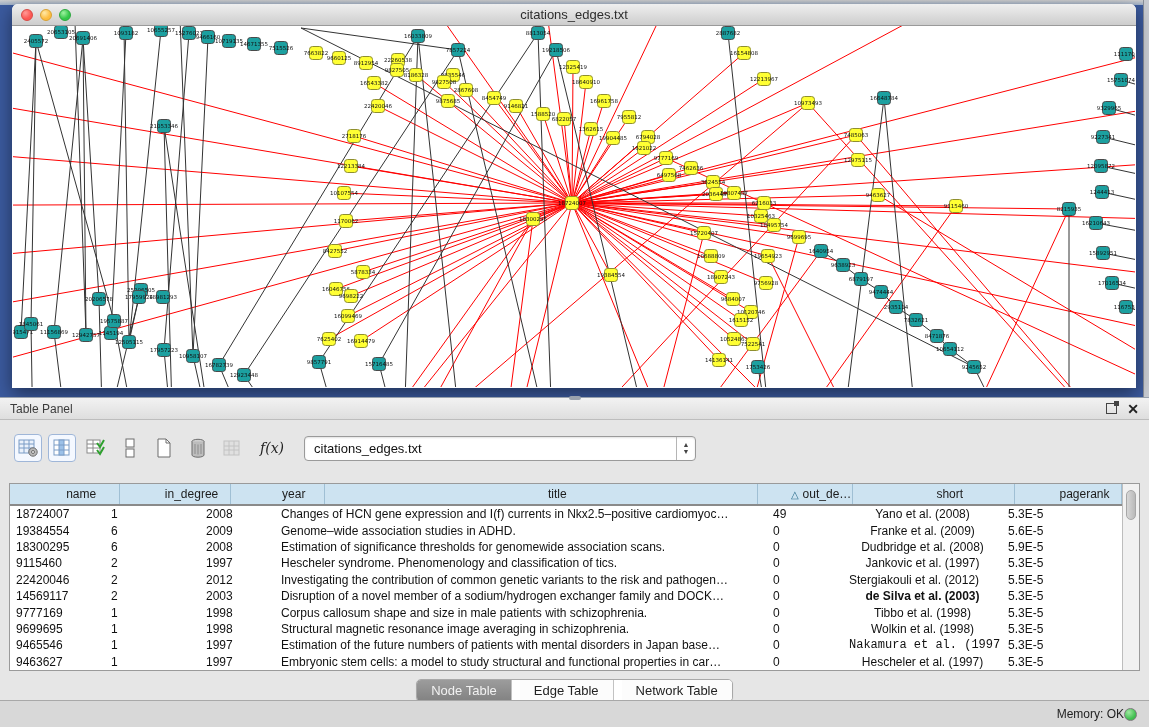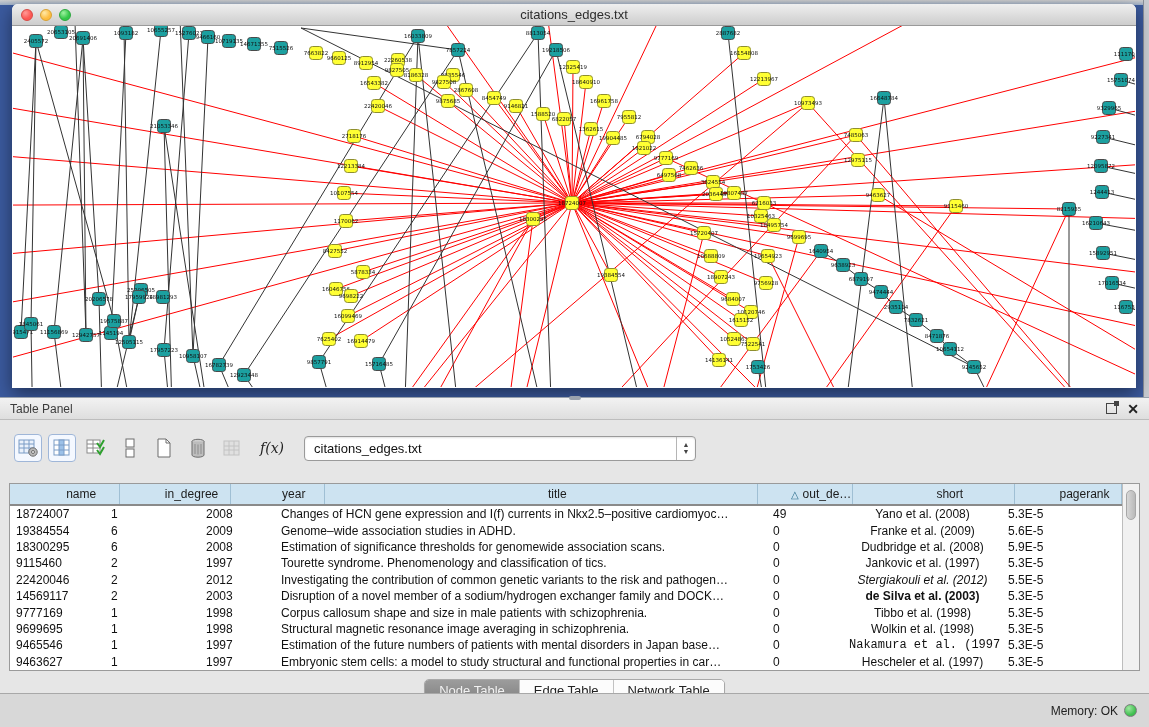--- a/index.html
+++ b/index.html
@@ -55,27 +55,27 @@
     font-size:12px; color:#1c1c1c; border-right:1px solid #9fbfd4; background:#cde3f1;margin-left:33px; }
   .sort-glyph { color:#2e6f8e; font-size:10px; }
   .data-row { display:flex; height:16.4px; align-items:center; background:#fff; }
   .cell { font-size:12px; color:#111; white-space:nowrap; overflow:hidden; padding:0 6px; }
   .vscroll { width:17px; background:#f1f1f1; border-left:1px solid #bdbdbd; position:relative; }
   .vthumb { position:absolute; left:3px; top:6px; width:10px; height:30px; border-radius:5px;
     background:linear-gradient(90deg,#d7d7d7,#b9b9b9); border:1px solid #a7a7a7; }
 
   .tabs-wrap { position:absolute; left:0; right:0; top:282px; display:flex; justify-content:center; }
   .seg { display:flex; border:1px solid #a8a8a8; border-radius:5px; overflow:hidden; background:#fff;
-    box-shadow:0 1px 1px rgba(0,0,0,.15); }
+    box-shadow:0 1px 1px rgba(0,0,0,.15);gap:8px; }
   .seg-btn { padding:3px 14px; font-size:13px; color:#222; background:#fcfcfc; border-right:1px solid #c2c2c2; }
   .seg-btn:last-child { border-right:none; }
   .seg-btn.sel { background:linear-gradient(#9c9c9c,#828282); color:#f2f2f2; }
 
-  .statusbar { position:absolute; left:0; bottom:0; width:100%; height:34px; background:#d8d8d8;
-    border-top:1px solid #a8a8a8; display:flex; align-items:center; justify-content:flex-end; padding-right:12px; gap:6px; }
+  .statusbar { position:absolute; left:0; bottom:0; width:100%; height:27px; background:#d8d8d8;
+    border-top:1px solid #a8a8a8; display:flex; align-items:center; justify-content:flex-end; padding-right:12px; }
   .mem-label { font-size:12px; color:#222; }
   .mem-dot { width:13px; height:13px; border-radius:50%; background:radial-gradient(circle at 35% 30%, #9fe8a0, #3fbf4f 65%); border:1px solid #7a7a7a; }
 </style>
 </head>
 <body>
 
 <div class="desktop"></div>
 <div class="top-strip"></div>
 <div class="right-strip"></div>
 
@@ -626,32 +626,32 @@
             <div class="cell" style="width: 75px; text-align: left;">2008</div>
             <div class="cell" style="width: 492px; text-align: left;">Estimation of significance thresholds for genomewide association scans.</div>
             <div class="cell" style="width: 76px; text-align: left;">0</div>
             <div class="cell" style="width: 159px; text-align: center;">Dudbridge et al. (2008)</div>
             <div class="cell" style="width: 91px; text-align: left;">5.9E-5</div>
           </div>
           <div class="data-row">
             <div class="cell" style="width: 95px; text-align: left;">9115460</div>
             <div class="cell" style="width: 95px; text-align: left;">2</div>
             <div class="cell" style="width: 75px; text-align: left;">1997</div>
-            <div class="cell" style="width: 492px; text-align: left;">Tourette syndrome. Phenomenology and classification of tics.</div>
+            <div class="cell" style="width: 492px; text-align: left;">Hescheler syndrome. Phenomenology and classification of tics.</div>
             <div class="cell" style="width: 76px; text-align: left;">0</div>
             <div class="cell" style="width: 159px; text-align: center;">Jankovic et al. (1997)</div>
             <div class="cell" style="width: 91px; text-align: left;">5.3E-5</div>
           </div>
           <div class="data-row">
             <div class="cell" style="width: 95px; text-align: left;">22420046</div>
             <div class="cell" style="width: 95px; text-align: left;">2</div>
             <div class="cell" style="width: 75px; text-align: left;">2012</div>
             <div class="cell" style="width: 492px; text-align: left;">Investigating the contribution of common genetic variants to the risk and pathogen…</div>
             <div class="cell" style="width: 76px; text-align: left;">0</div>
-            <div class="cell" style="width: 159px; text-align: center; font-style: italic;">Stergiakouli et al. (2012)</div>
+            <div class="cell" style="width: 159px; text-align: left;">Stergiakouli et al. (2012)</div>
             <div class="cell" style="width: 91px; text-align: left;">5.5E-5</div>
           </div>
           <div class="data-row">
             <div class="cell" style="width: 95px; text-align: left;">14569117</div>
             <div class="cell" style="width: 95px; text-align: left;">2</div>
             <div class="cell" style="width: 75px; text-align: left;">2003</div>
             <div class="cell" style="width: 492px; text-align: left;">Disruption of a novel member of a sodium/hydrogen exchanger family and DOCK…</div>
             <div class="cell" style="width: 76px; text-align: left;">0</div>
             <div class="cell" style="width: 159px; text-align: center; font-weight: bold;">de Silva et al. (2003)</div>
             <div class="cell" style="width: 91px; text-align: left;">5.3E-5</div>

